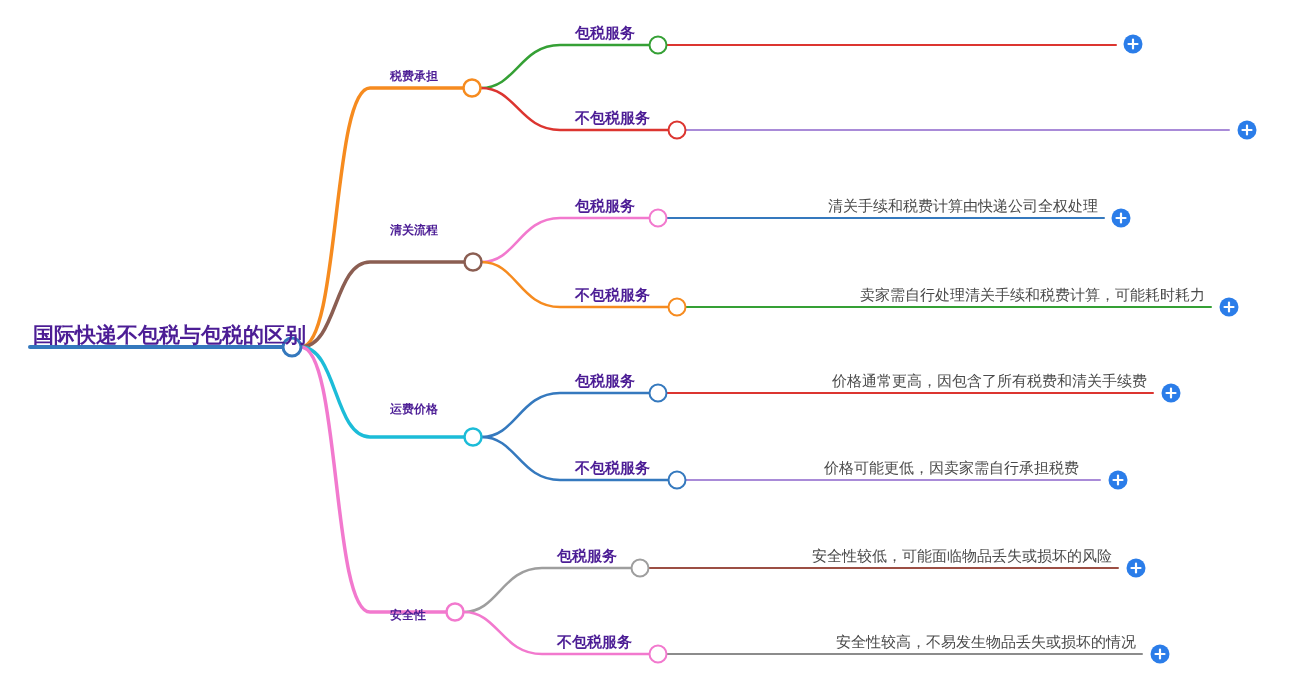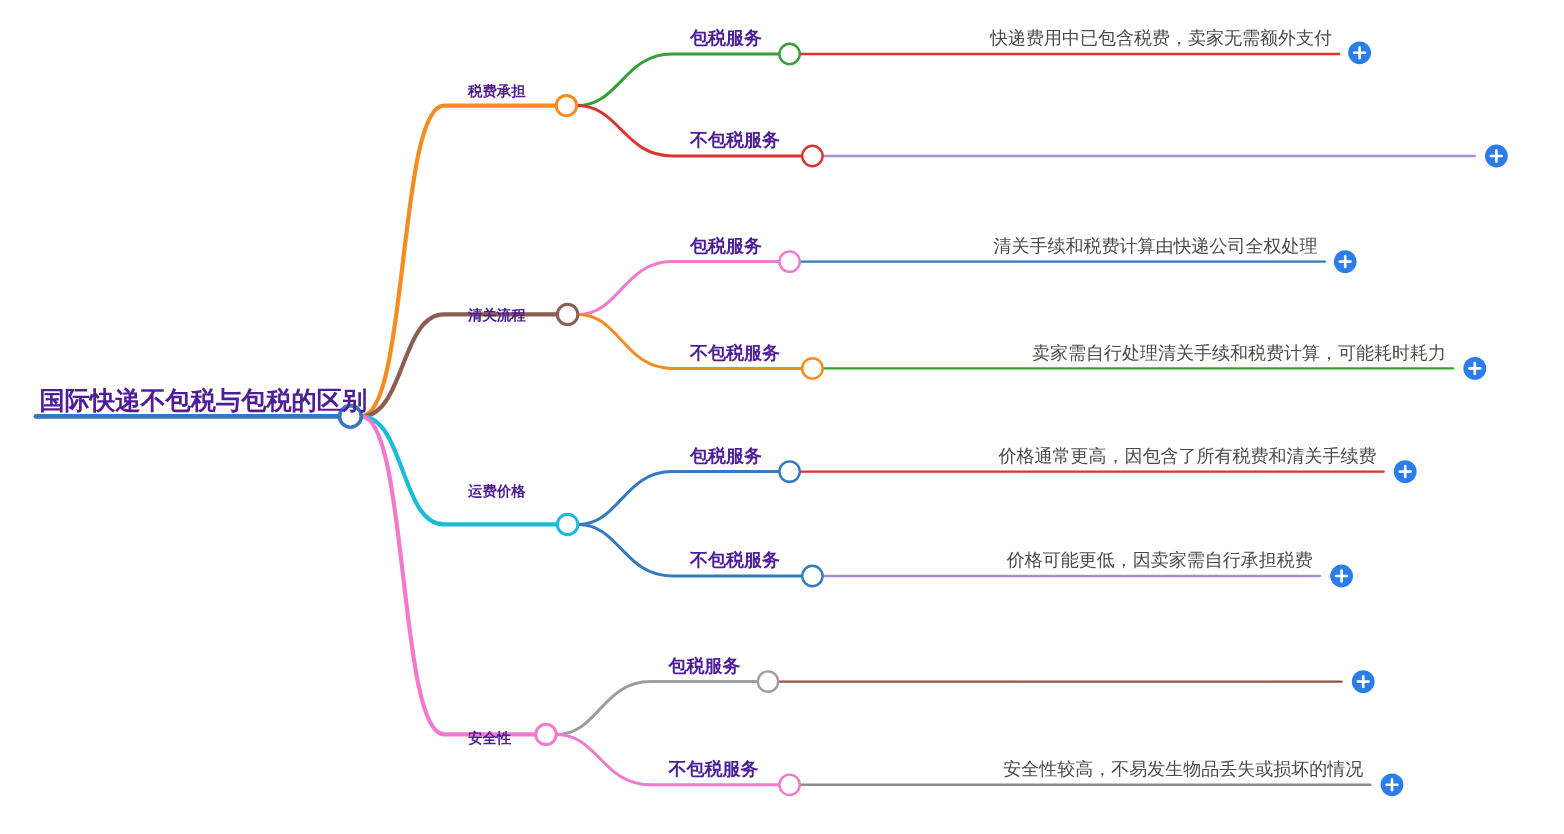--- a/index.html
+++ b/index.html
@@ -97,33 +97,33 @@
     </g>
     <g transform="translate(1160,654)">
       <circle r="9.5" fill="#2B7DE9"></circle>
       <path d="M -4.5 0 H 4.5 M 0 -4.5 V 4.5" stroke="#ffffff" stroke-width="2.2" stroke-linecap="round"></path>
     </g>
   </svg>
 
   <div class="txt root-lbl" style="left:33px;bottom:350px;">国际快递不包税与包税的区别</div>
 
   <div class="txt branch-lbl" style="left:390px;bottom:609px;">税费承担</div>
-  <div class="txt branch-lbl" style="left:390px;bottom:422px;text-align:center;">清关流程</div>
+  <div class="txt branch-lbl" style="left:390px;bottom:455px;text-align:center;">清关流程</div>
   <div class="txt branch-lbl" style="left:390px;bottom:276px;">运费价格</div>
   <div class="txt branch-lbl" style="left:390px;bottom:70px;">安全性</div>
 
   <div class="txt sub-lbl" style="left:575px;bottom:652px;">包税服务</div>
   <div class="txt sub-lbl" style="left:575px;bottom:567px;">不包税服务</div>
   <div class="txt sub-lbl" style="left:575px;bottom:479px;">包税服务</div>
   <div class="txt sub-lbl" style="left:575px;bottom:390px;">不包税服务</div>
   <div class="txt sub-lbl" style="left:575px;bottom:304px;">包税服务</div>
   <div class="txt sub-lbl" style="left:575px;bottom:217px;">不包税服务</div>
   <div class="txt sub-lbl" style="left:557px;bottom:129px;">包税服务</div>
   <div class="txt sub-lbl" style="left:557px;bottom:43px;">不包税服务</div>
 
-  <div class="leaf-txt" style="right:193px;bottom:652px;">快递费用中已包含税费，卖家无需额外支付</div>
   <div class="leaf-txt" style="right:205px;bottom:479px;">清关手续和税费计算由快递公司全权处理</div>
   <div class="leaf-txt" style="right:156px;bottom:304px;">价格通常更高，因包含了所有税费和清关手续费</div>
   <div class="leaf-txt" style="right:98px;bottom:390px;">卖家需自行处理清关手续和税费计算，可能耗时耗力</div>
-  <div class="leaf-txt" style="right:209px;bottom:217px;">价格可能更低，因卖家需自行承担税费</div>
+  <div class="leaf-txt" style="right:224px;bottom:217px;">价格可能更低，因卖家需自行承担税费</div>
+  <div class="leaf-txt" style="right:191px;bottom:129px;">安全性较低，可能面临物品丢失或损坏的风险</div>
   <div class="leaf-txt" style="right:167px;bottom:43px;">安全性较高，不易发生物品丢失或损坏的情况</div>
 
 </div>
 
 </body></html>

